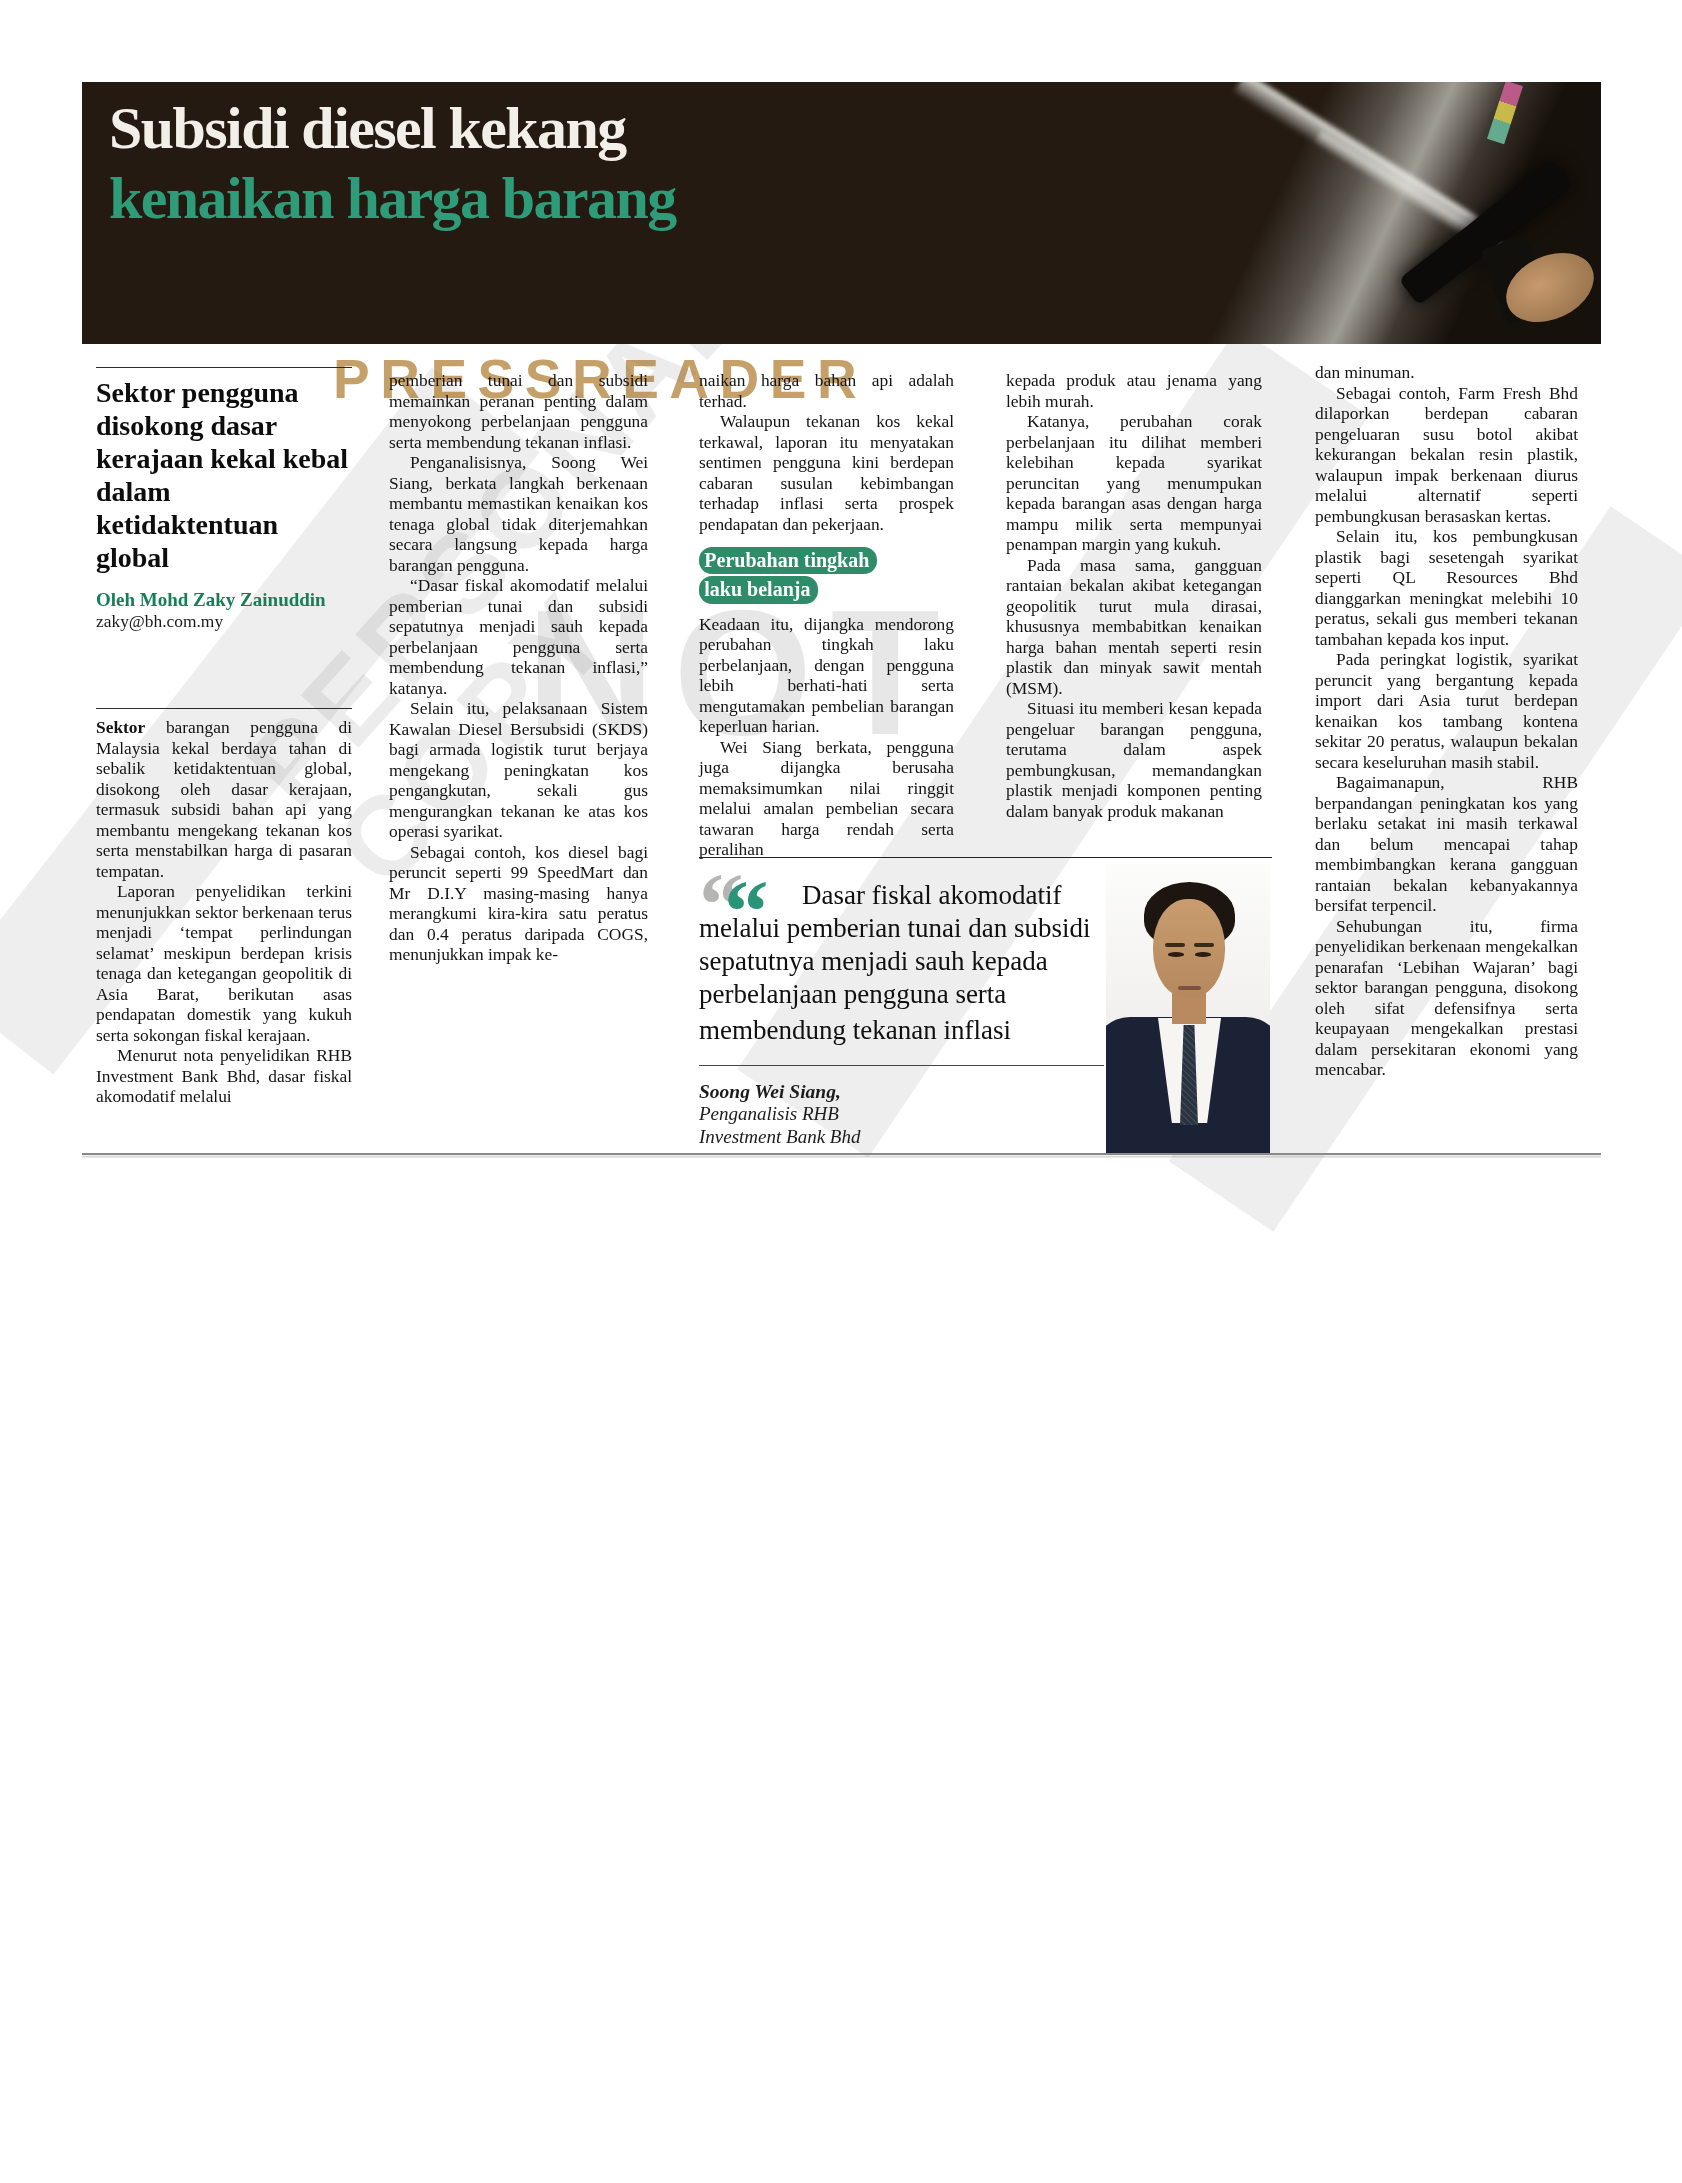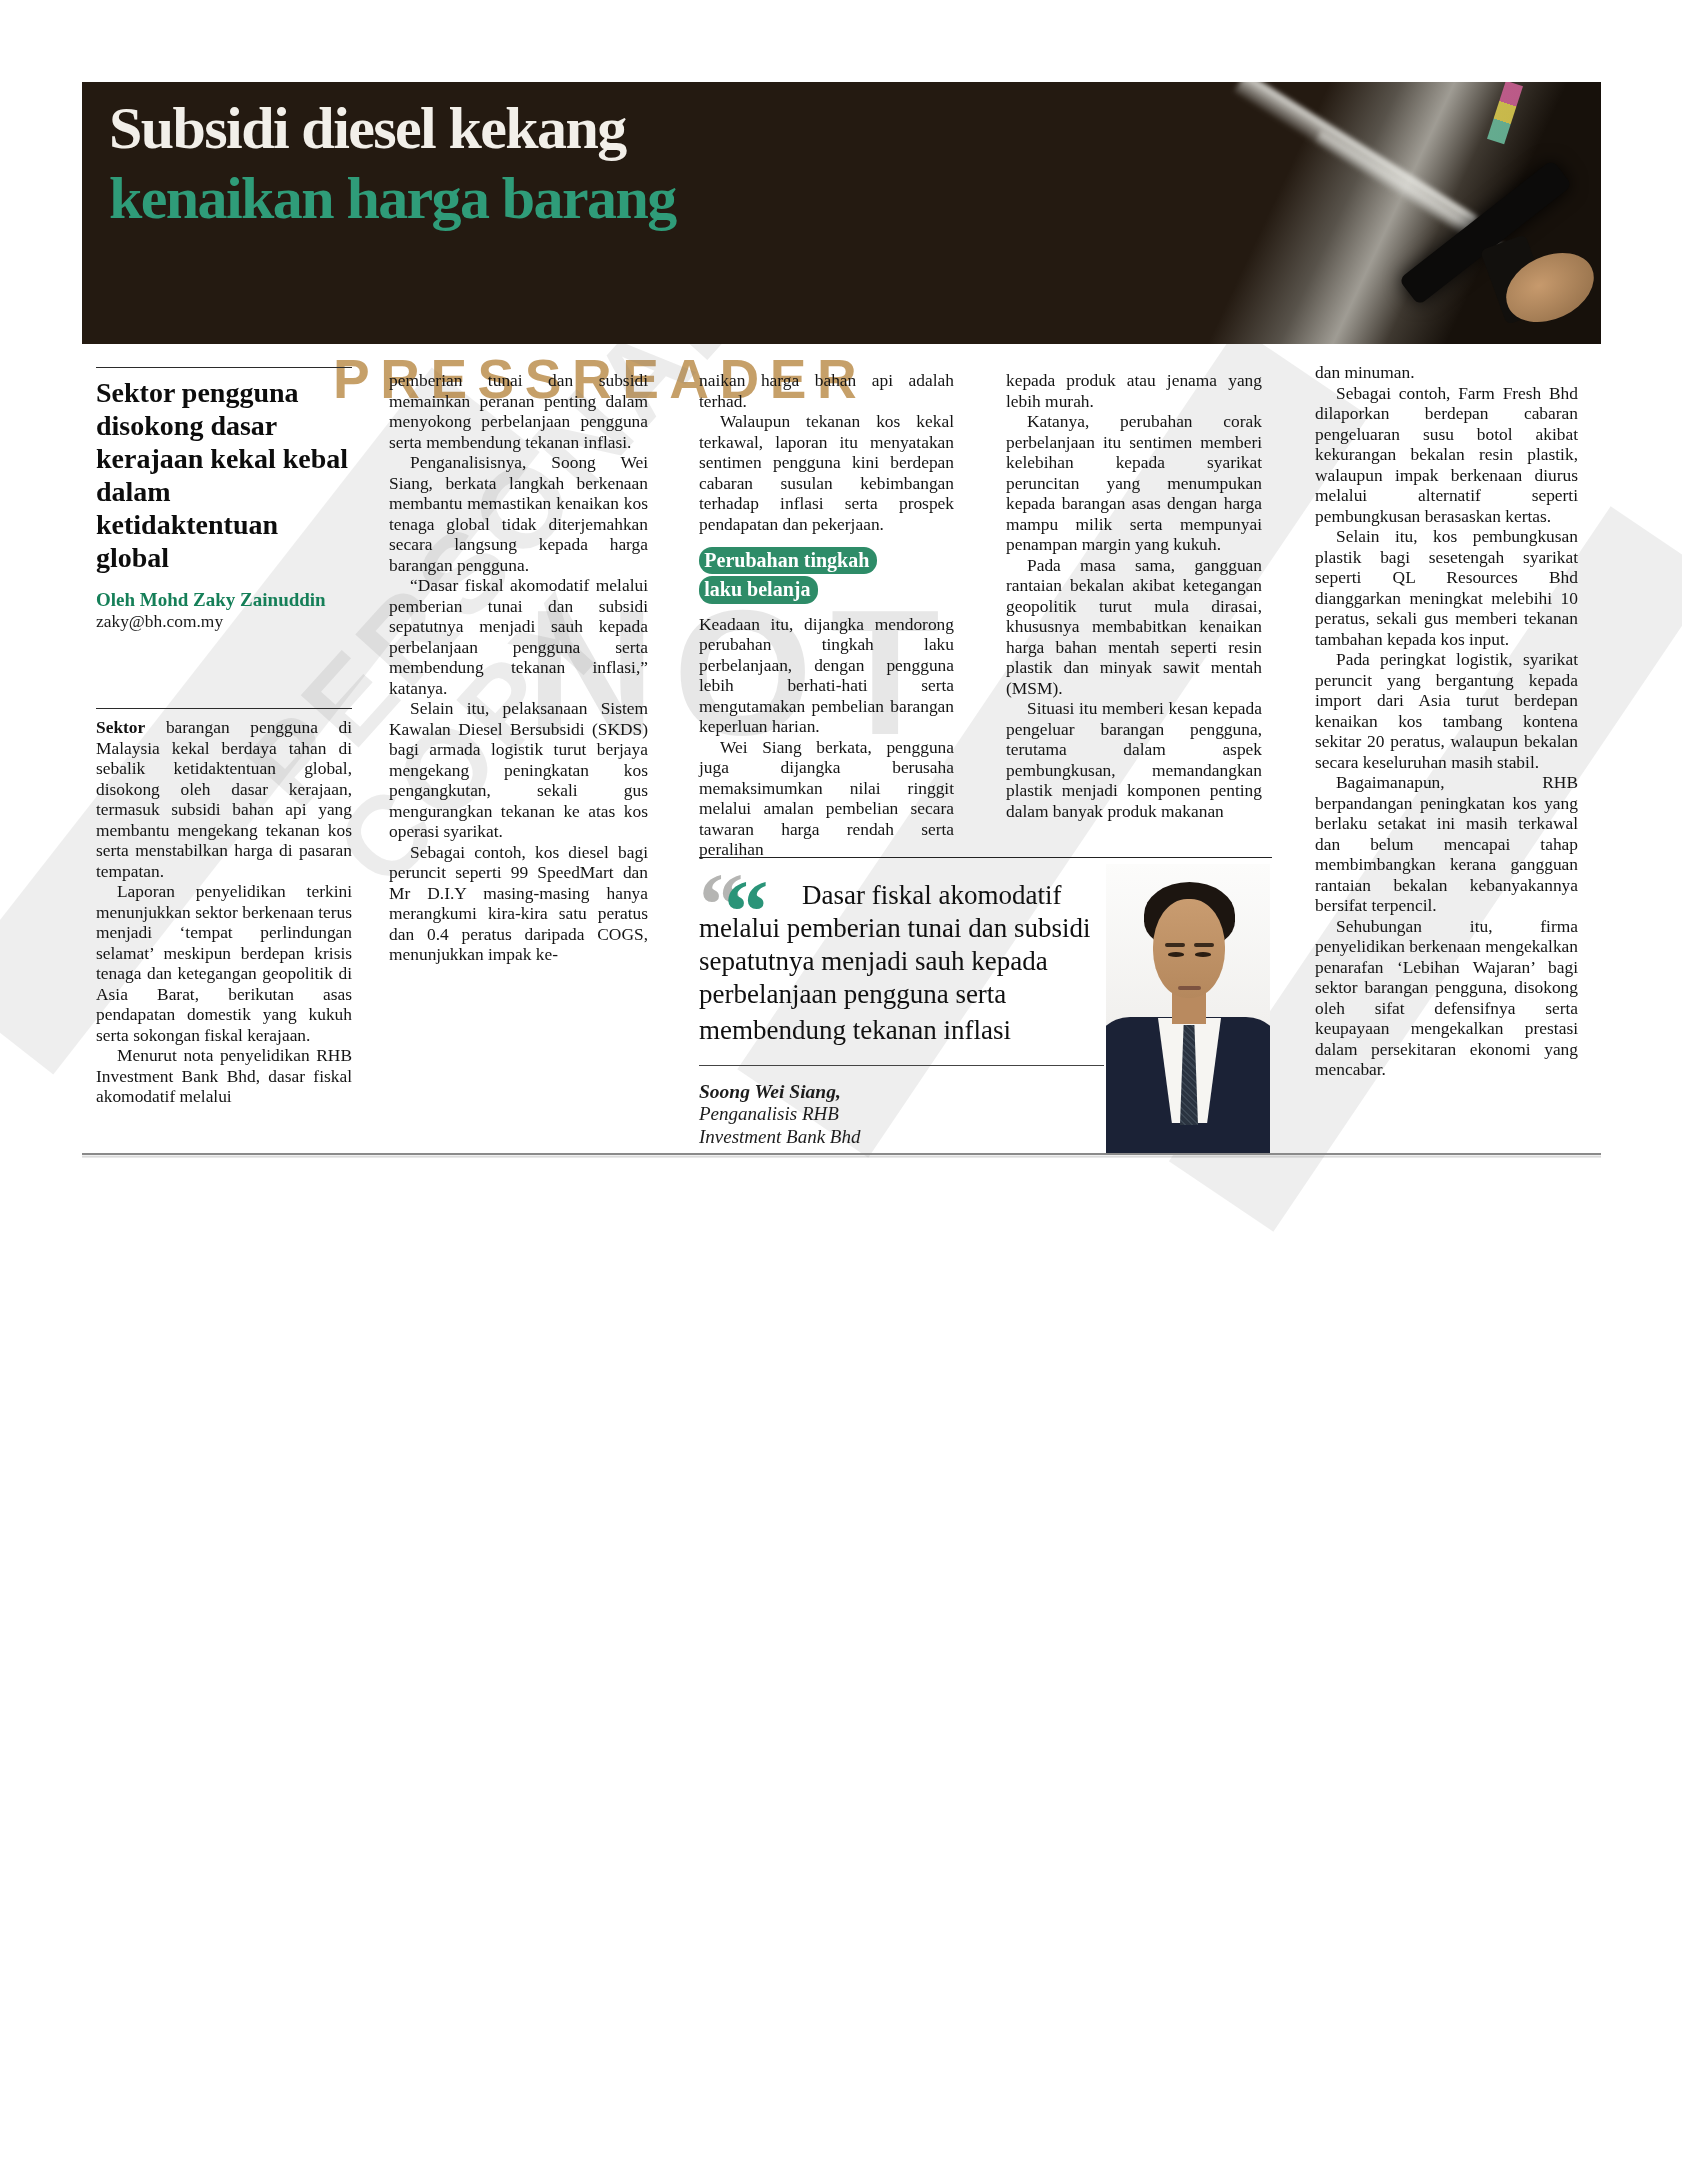--- a/index.html
+++ b/index.html
@@ -168,21 +168,21 @@
     <div class="subhead">
       <span>Perubahan tingkah</span><br>
       <span>laku belanja</span>
     </div>
     <p>Keadaan itu, dijangka mendorong perubahan tingkah laku perbelanjaan, dengan pengguna lebih berhati-hati serta mengutamakan pembelian barangan keperluan harian.</p>
     <p class="indent">Wei Siang berkata, pengguna juga dijangka berusaha memaksimumkan nilai ringgit melalui amalan pembelian secara tawaran harga rendah serta peralihan</p>
   </div>
 
   <div class="col col4">
     <p>kepada produk atau jenama yang lebih murah.</p>
-    <p class="indent">Katanya, perubahan corak perbelanjaan itu sentimen memberi kelebihan kepada syarikat peruncitan yang menumpukan kepada barangan asas dengan harga mampu milik serta mempunyai penampan margin yang kukuh.</p>
+    <p class="indent">Katanya, perubahan corak perbelanjaan itu dilihat memberi kelebihan kepada syarikat peruncitan yang menumpukan kepada barangan asas dengan harga mampu milik serta mempunyai penampan margin yang kukuh.</p>
     <p class="indent">Pada masa sama, gangguan rantaian bekalan akibat ketegangan geopolitik turut mula dirasai, khususnya membabitkan kenaikan harga bahan mentah seperti resin plastik dan minyak sawit mentah (MSM).</p>
     <p class="indent">Situasi itu memberi kesan kepada pengeluar barangan pengguna, terutama dalam aspek pembungkusan, memandangkan plastik menjadi komponen penting dalam banyak produk makanan</p>
   </div>
 
   <div class="col col5">
     <p>dan minuman.</p>
     <p class="indent">Sebagai contoh, Farm Fresh Bhd dilaporkan berdepan cabaran pengeluaran susu botol akibat kekurangan bekalan resin plastik, walaupun impak berkenaan diurus melalui alternatif seperti pembungkusan berasaskan kertas.</p>
     <p class="indent">Selain itu, kos pembungkusan plastik bagi sesetengah syarikat seperti QL Resources Bhd dianggarkan meningkat melebihi 10 peratus, sekali gus memberi tekanan tambahan kepada kos input.</p>
     <p class="indent">Pada peringkat logistik, syarikat peruncit yang bergantung kepada import dari Asia turut berdepan kenaikan kos tambang kontena sekitar 20 peratus, walaupun bekalan secara keseluruhan masih stabil.</p>
     <p class="indent">Bagaimanapun, RHB berpandangan peningkatan kos yang berlaku setakat ini masih terkawal dan belum mencapai tahap membimbangkan kerana gangguan rantaian bekalan kebanyakannya bersifat terpencil.</p>

